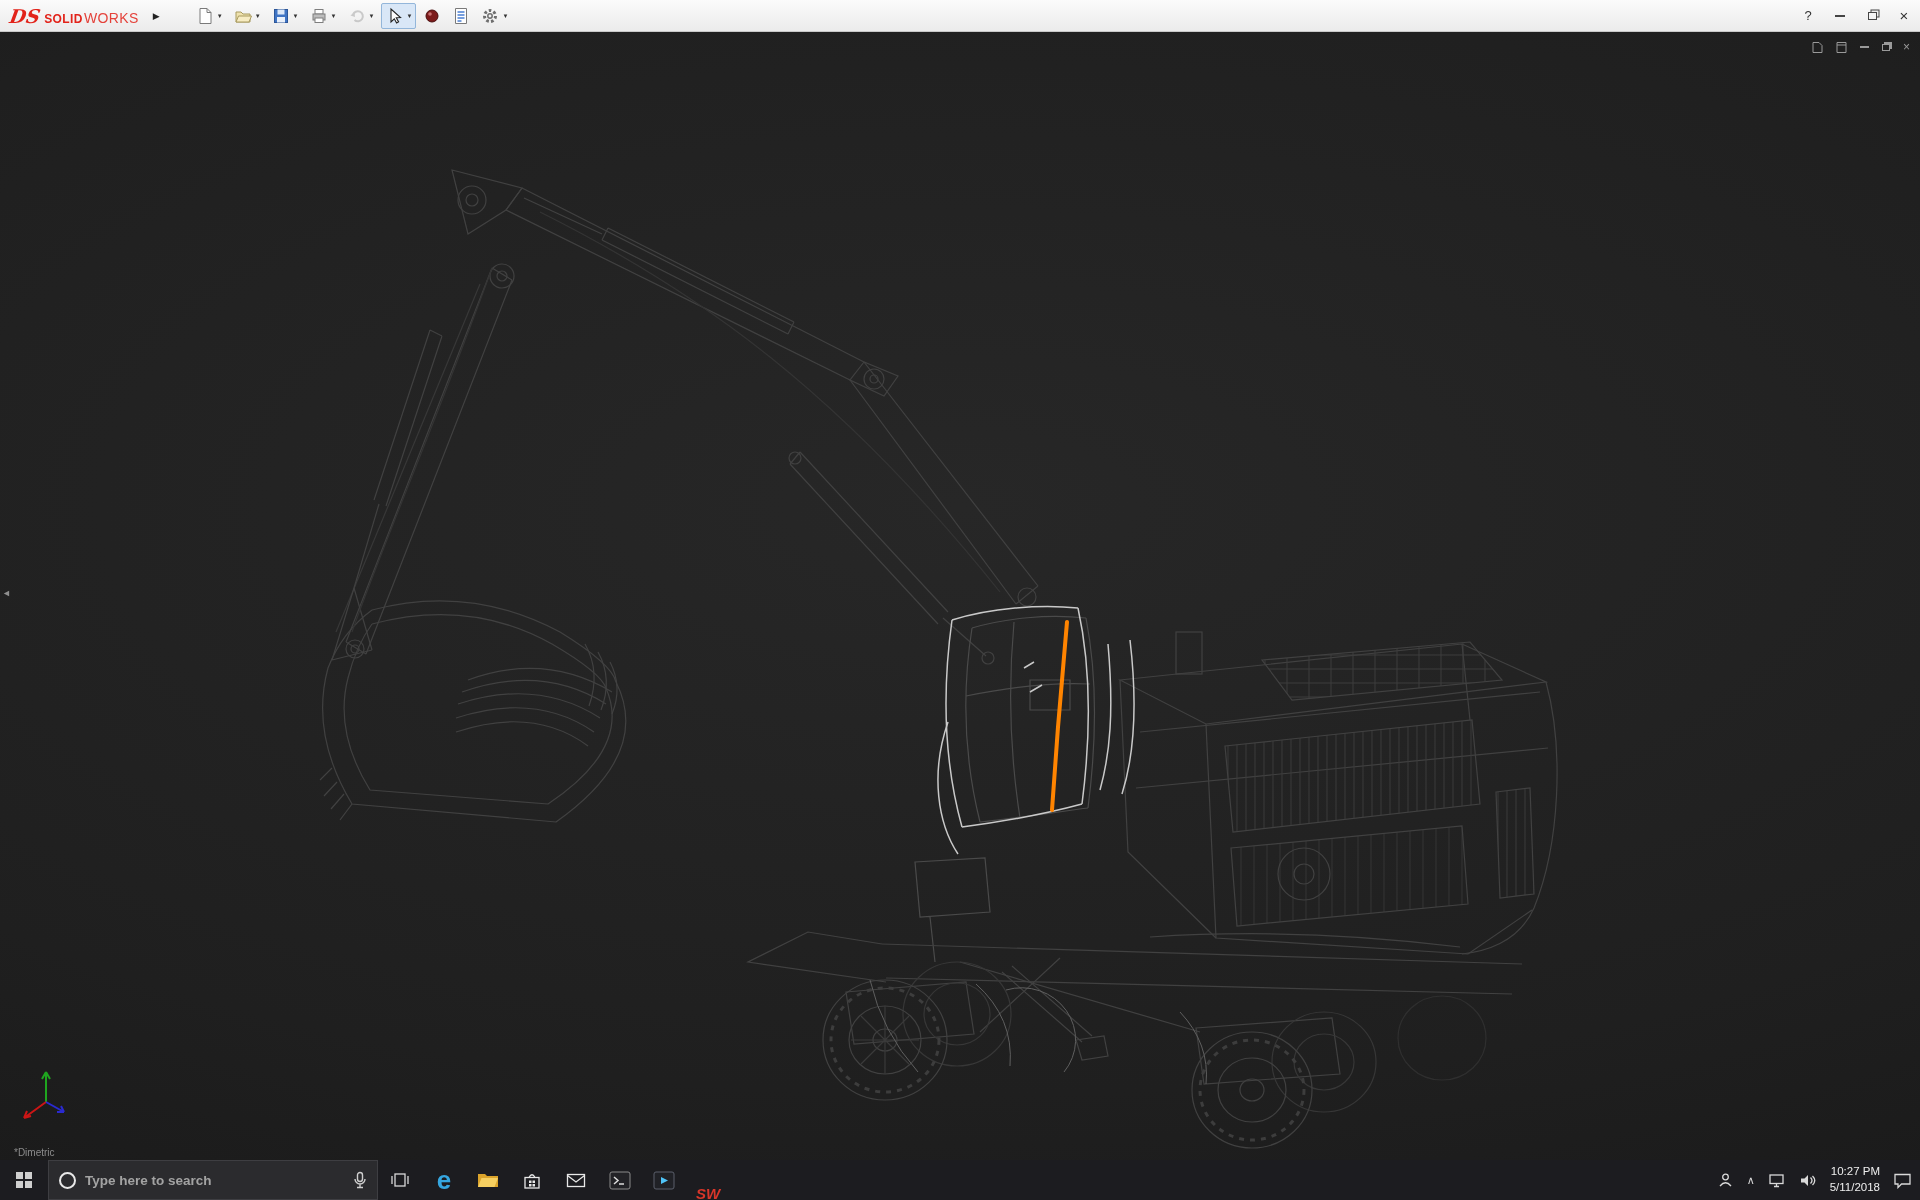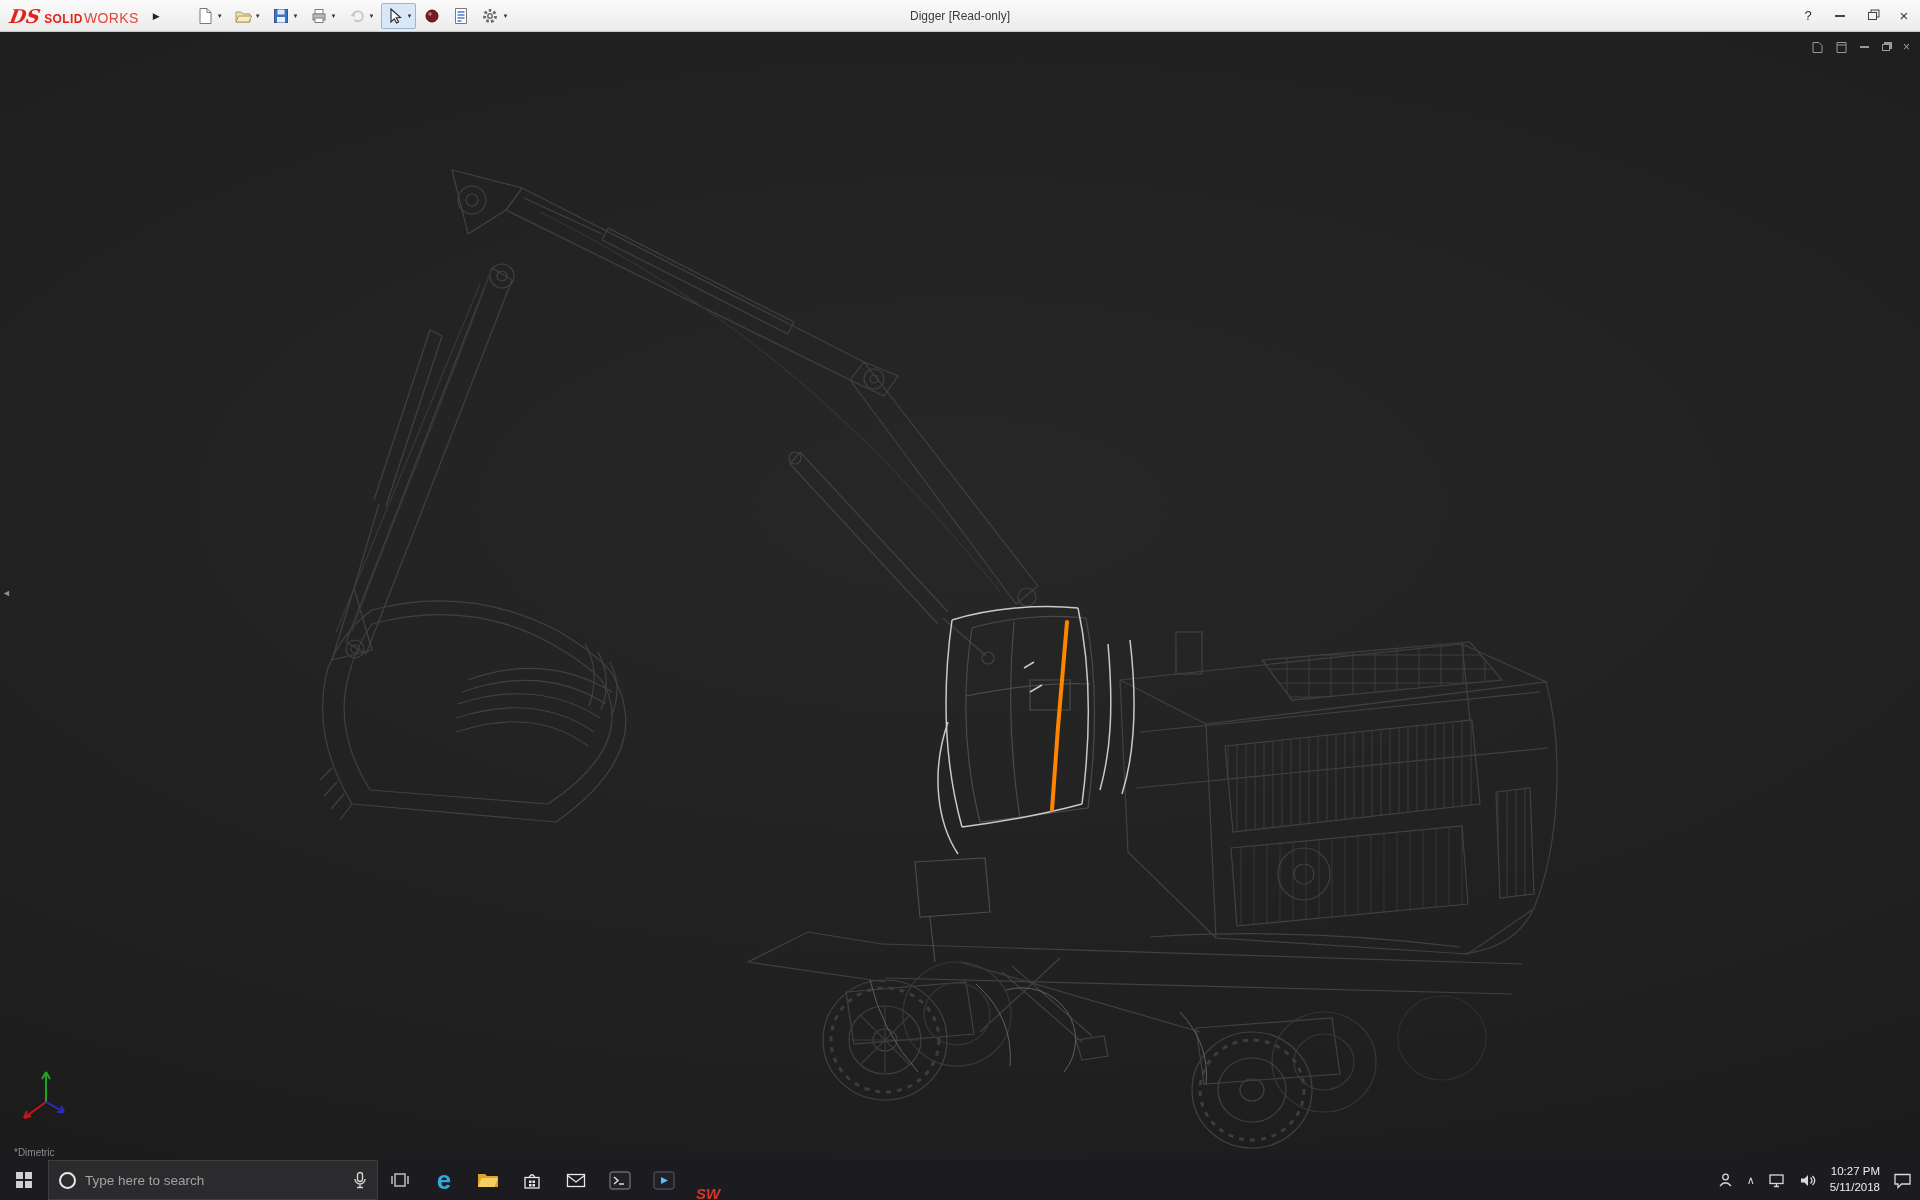--- a/index.html
+++ b/index.html
@@ -45,21 +45,21 @@
 
   
   .taskbar { height:40px; background:#1c1c20; display:flex; align-items:stretch; }
   .start { width:48px; display:flex; align-items:center; justify-content:center; }
   .winlogo { display:grid; grid-template-columns:7px 7px; grid-template-rows:7px 7px; gap:1.5px; }
   .winlogo span { background:#cfcfcf; }
   .searchbox { width:330px; background:#2b2b2e; border:1px solid #3e3e42;
     display:flex; align-items:center; padding:0 10px; gap:9px; }
   .cortana-ring { width:17px; height:17px; border:2px solid #e8e8e8; border-radius:50%; flex:none; }
   .searchbox input { flex:1; background:transparent; border:none; outline:none;
-    color:#cfcfcf; font-size:13.5px; font-family:"Liberation Sans",sans-serif; }
+    color:#cfcfcf; font-size:13.5px; font-family:"Liberation Sans",sans-serif;font-weight:bold; }
   .searchbox input::placeholder { color:#a3a3a3; }
   .ticon { width:44px; display:flex; align-items:center; justify-content:center; }
   .edge-e { font-weight:bold; font-size:26px; color:#35a6e0; line-height:1; }
   .sw-icon { position:relative; width:30px; height:28px; display:flex; align-items:center; justify-content:center;margin-top:27px; }
   .sw-icon .sw { color:#d8362a; font-weight:bold; font-style:italic; font-size:15px; line-height:1; }
   .sw-icon .year { position:absolute; right:0; bottom:0; font-size:6.5px; color:#e3b93c; }
   .tray { margin-left:auto; display:flex; align-items:center; gap:13px; padding-right:8px; }
   .tray-chevron { color:#d9d9d9; font-size:11px; }
   .clock { color:#eeeeee; font-size:11.5px; text-align:right; line-height:1.35; }
 </style>
@@ -132,21 +132,20 @@
     </div>
     <div class="tbtn">
       <svg width="18" height="18">
           <circle cx="9" cy="9" r="5.5" fill="none" stroke="#6e6e6e" stroke-width="3" stroke-dasharray="2.6 2.2"></circle>
           <circle cx="9" cy="9" r="2.2" fill="none" stroke="#6e6e6e" stroke-width="1.5"></circle>
         </svg>
       <span class="caret">▼</span>
     </div>
   </div>
 
-  <div class="win-title">Digger [Read-only]</div>
 
   <div class="win-controls">
     <div class="wbtn">?</div>
     <div class="wbtn">
         <span class="min-shape"></span>
       </div>
     <div class="wbtn">
         <span class="restore-shape"></span>
       </div>
     <div class="wbtn close">×</div>

